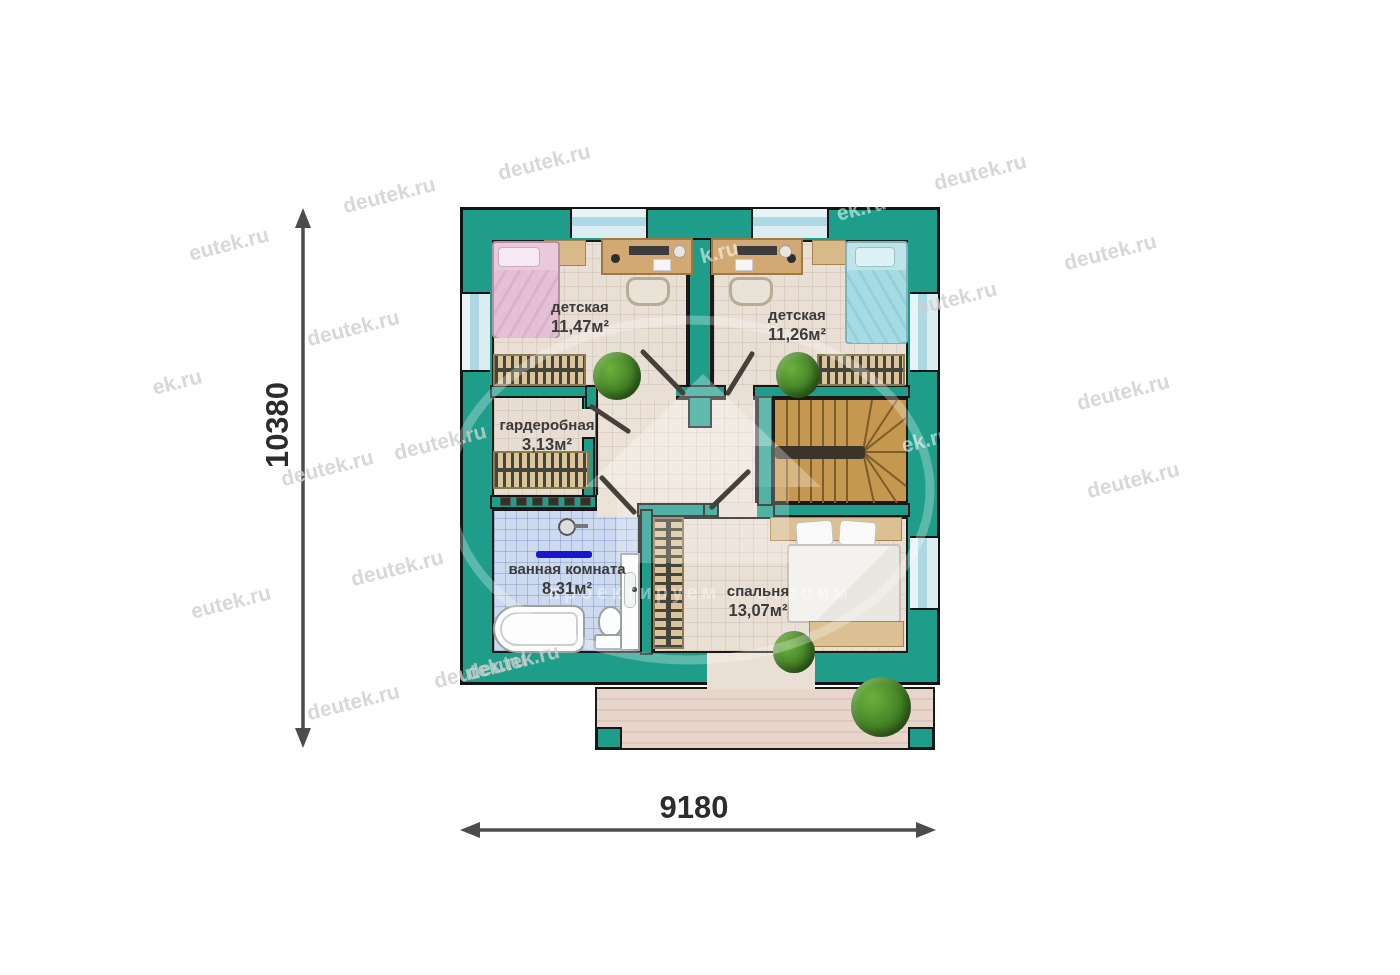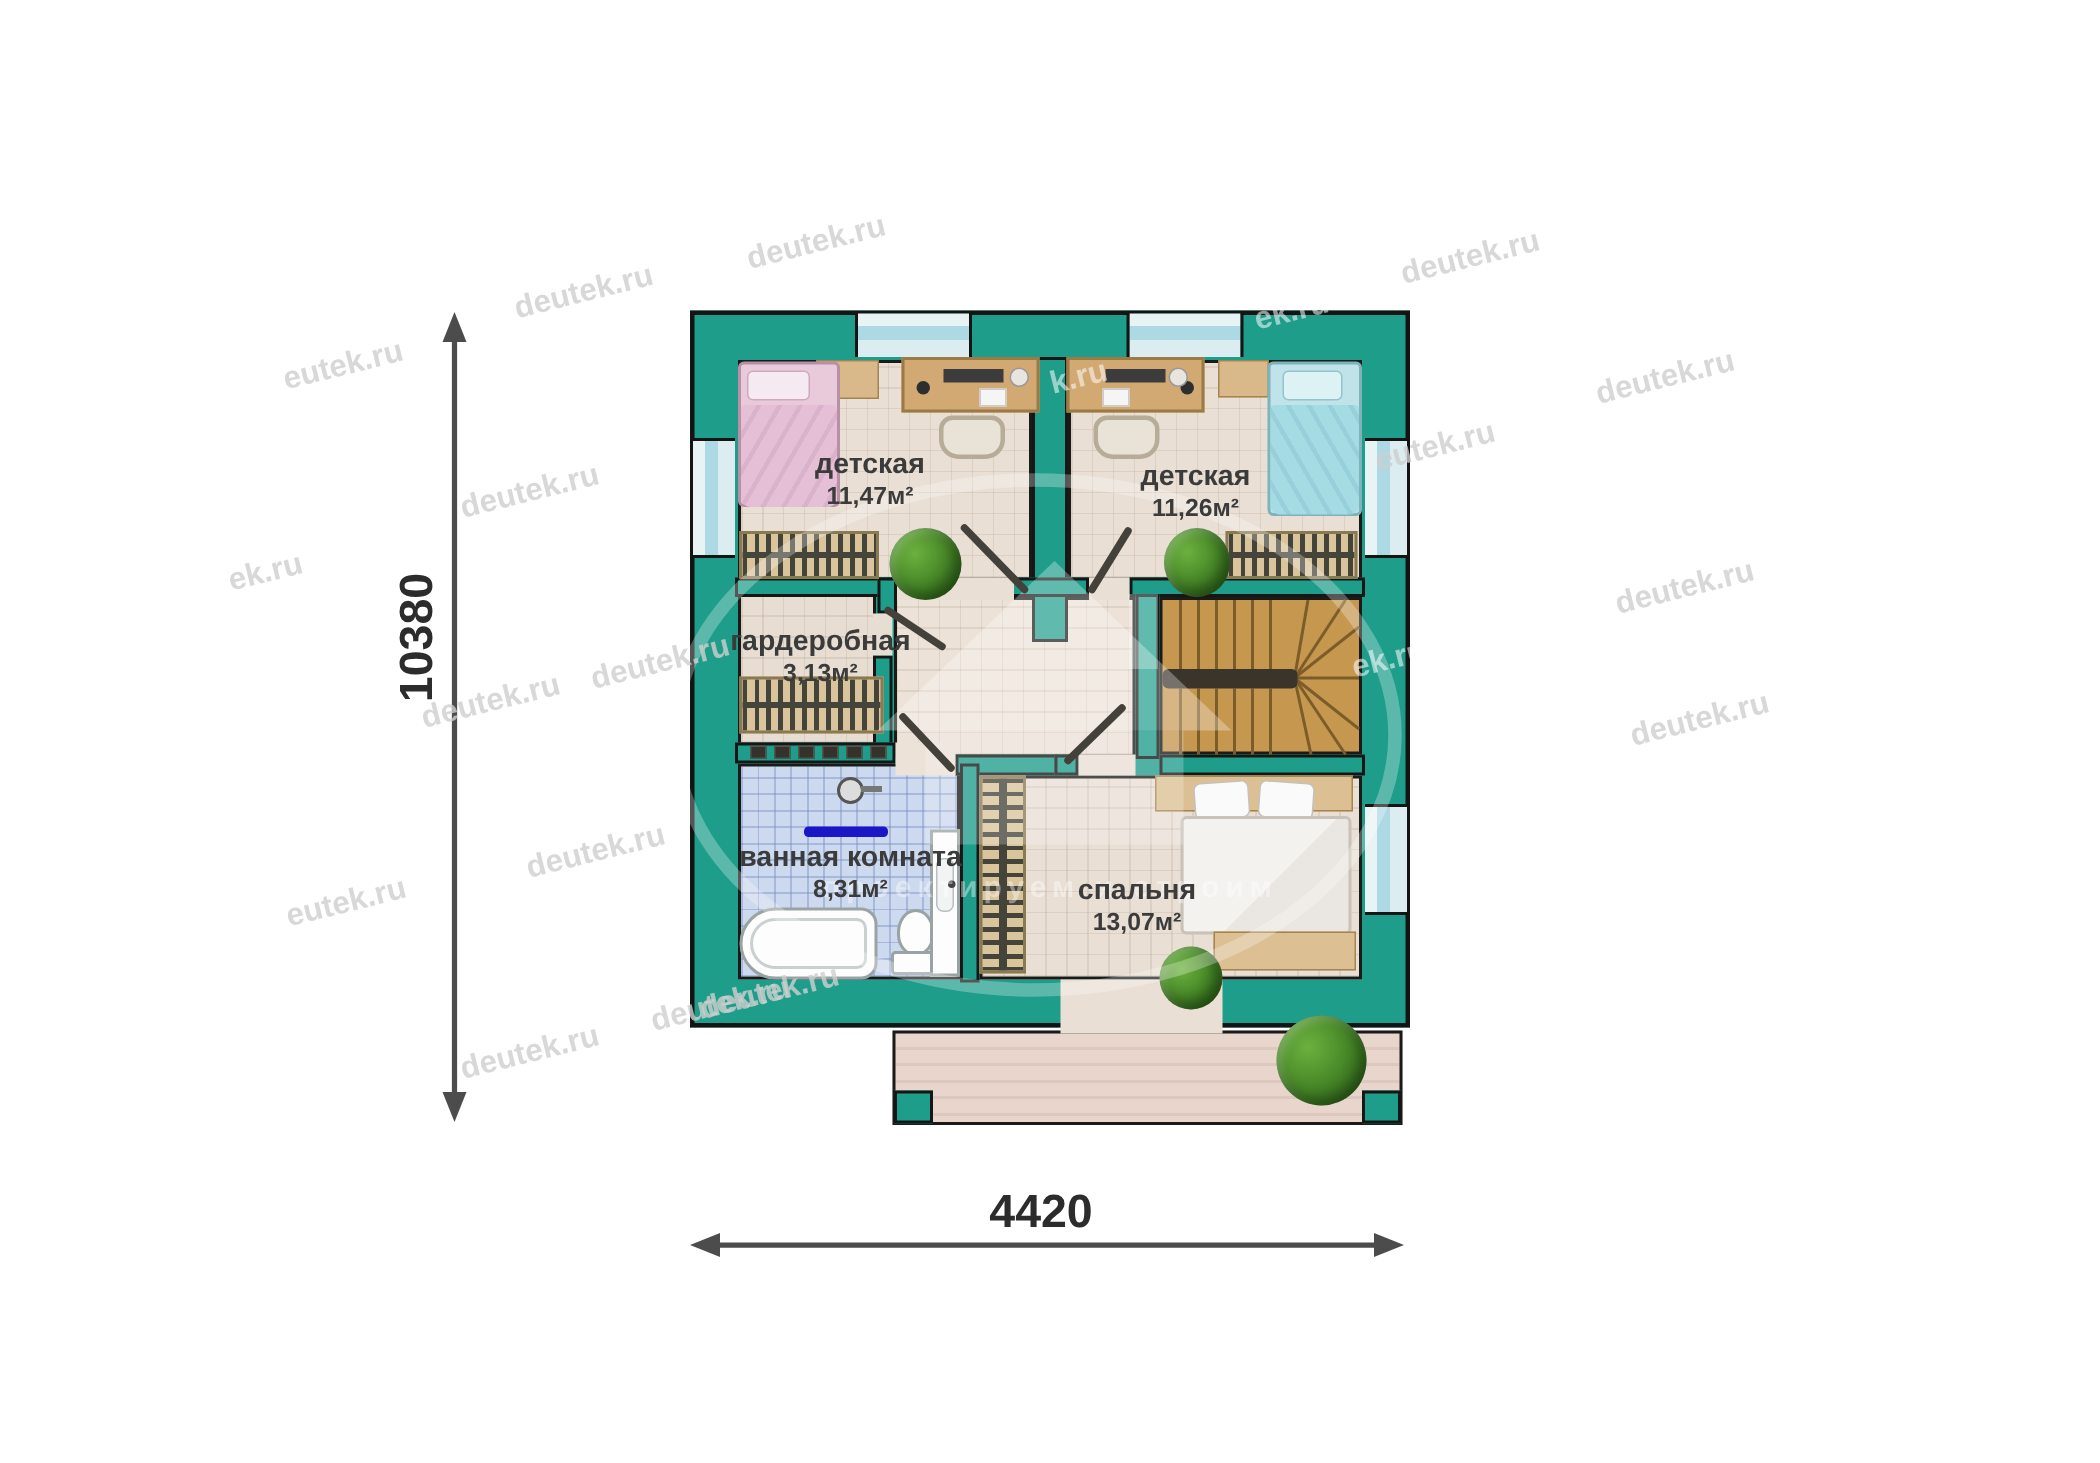--- a/index.html
+++ b/index.html
@@ -26,21 +26,21 @@
                      repeating-linear-gradient(90deg, #45443a 0 3px, transparent 3px 8px);}
   .ladder{border:2px solid #8a7a52;background-color:#d9c49c;
     background-image:linear-gradient(90deg, transparent 40%, #45443a 40%, #45443a 60%, transparent 60%),
                      repeating-linear-gradient(180deg, #45443a 0 3px, transparent 3px 9px);}
   .plant{border-radius:50%;background:radial-gradient(circle at 35% 35%, #6cb13e, #3e7d22 60%, #2d6018);
          box-shadow:inset -4px -4px 9px rgba(0,0,0,.38), inset 3px 3px 6px rgba(255,255,255,.25);}
   .chair{border:3px solid #b7ac97;background:#e9e2d6;border-radius:9px 9px 13px 13px;}
   .tub{background:#fdfdfd;border:2px solid #9aa3a3;border-radius:26px 12px 12px 26px;}
   .tub-i{position:absolute;inset:5px;border:2px solid #c9d0d0;border-radius:20px 8px 8px 20px;}
   .room-label{position:absolute;text-align:center;font-weight:bold;color:#3b3b3b;z-index:50;line-height:1.22;}
-  .rl-name{display:block;font-size:19px;}
+  .rl-name{display:block;font-size:15px;}
   .rl-area{display:block;font-size:16.5px;}
   .dim-label{position:absolute;font-weight:bold;color:#2c2c2c;font-size:31px;z-index:50;text-align:center;}
   .wm{position:absolute;font-size:21px;font-weight:bold;color:#cfcfcf;opacity:.8;
       transform:rotate(-14deg);z-index:55;white-space:nowrap;}
   .wm-w{color:#ffffff;opacity:.55;}
   .logo-big{position:absolute;left:470px;top:502px;width:460px;text-align:center;z-index:45;
             font-size:74px;font-weight:bold;letter-spacing:14px;color:rgba(255,255,255,.40);white-space:nowrap;}
   .logo-slogan{position:absolute;left:470px;top:581px;width:460px;text-align:center;z-index:45;
             font-size:20px;font-weight:bold;letter-spacing:4px;color:rgba(255,255,255,.40);white-space:nowrap;}
   svg.overlay{position:absolute;left:0;top:0;z-index:40;pointer-events:none;}
@@ -226,21 +226,21 @@
   <div class="room-label" style="left:477px;top:560px;width:180px;">
     <span class="rl-name">ванная комната</span>
     <span class="rl-area">8,31м²</span>
   </div>
   <div class="room-label" style="left:672px;top:582px;width:140px;margin-left:16px;">
     <span class="rl-name">спальня</span>
     <span class="rl-area">13,07м²</span>
   </div>
 
   <div class="dim-label" style="left:232px;top:408px;width:90px;height:34px;transform:rotate(-90deg);">10380</div>
-  <div class="dim-label" style="left:644px;top:790px;width:100px;">4420</div>
+  <div class="dim-label" style="left:644px;top:790px;width:100px;">9180</div>
 
   <span class="wm" style="left:497px;top:150px;">deutek.ru</span>
   <span class="wm" style="left:342px;top:183px;">deutek.ru</span>
   <span class="wm" style="left:188px;top:232px;">eutek.ru</span>
   <span class="wm" style="left:306px;top:316px;">deutek.ru</span>
   <span class="wm" style="left:152px;top:370px;">ek.ru</span>
   <span class="wm" style="left:393px;top:430px;">deutek.ru</span>
   <span class="wm" style="left:280px;top:456px;">deutek.ru</span>
   <span class="wm" style="left:350px;top:556px;">deutek.ru</span>
   <span class="wm" style="left:190px;top:590px;">eutek.ru</span>

